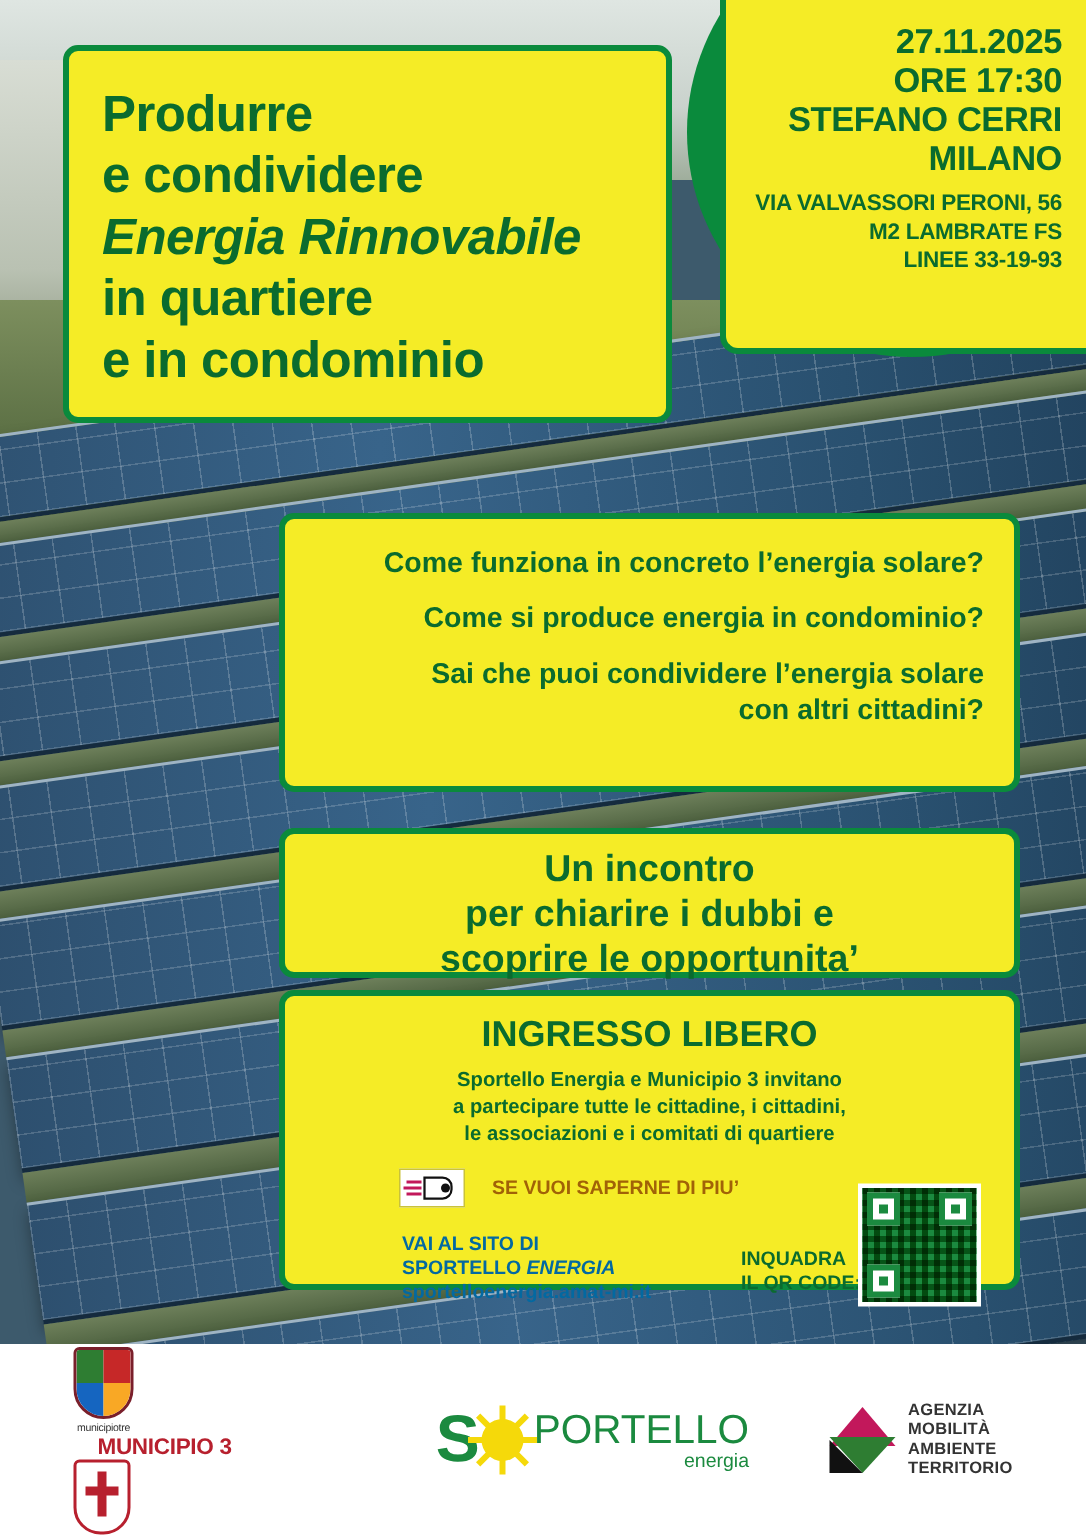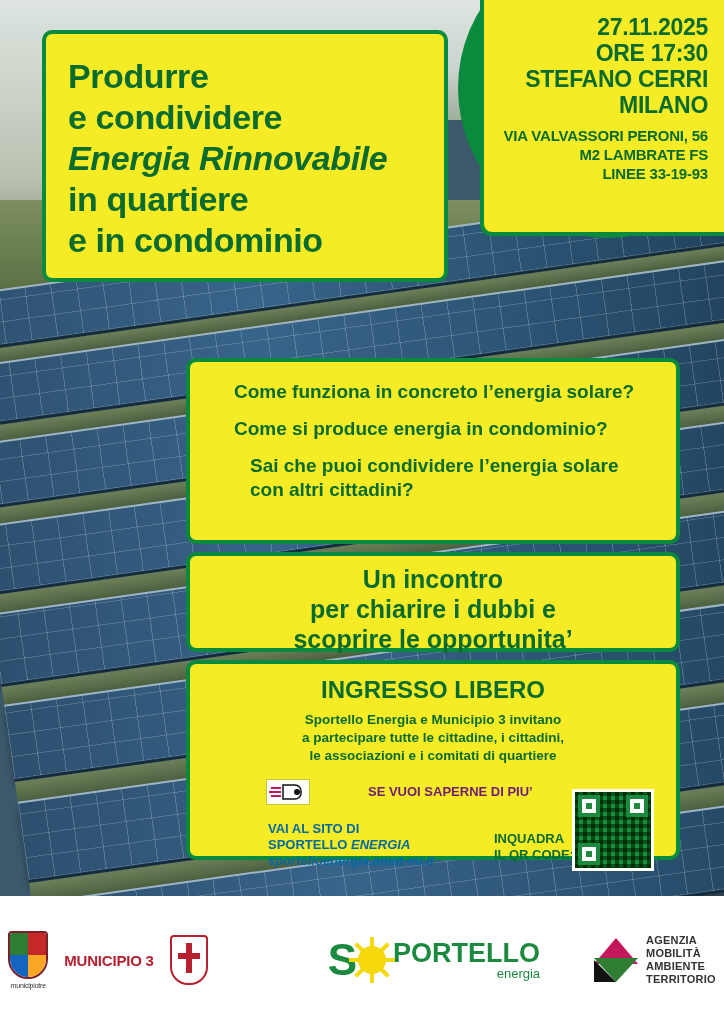--- a/index.html
+++ b/index.html
@@ -109,22 +109,23 @@
     color: #0a6b2e;
     font-weight: bold;
     font-size: 34px;
     line-height: 41px;
     letter-spacing: -0.4px;
   }
   .title-line.italic { font-style: italic; }
 
   
   .q-box {
-    left: 186px; top: 358px; width: 494px; height: 186px;
+    left: 186px; top: 342px; width: 494px; height: 186px;
     padding: 18px 20px 10px 44px;
+    text-align: right;
   }
   .q-item {
     color: #0a6b2e;
     font-weight: bold;
     font-size: 19px;
     line-height: 24px;
     margin-bottom: 13px;
   }
   .q-item:last-child { margin-bottom: 0; margin-left: 16px; }
 
@@ -168,27 +169,27 @@
   }
   .hand-icon {
     position: absolute; left: 58px; top: 0px;
     width: 44px; height: 26px;
     background: #ffffff;
     border: 1px solid #c9c23a;
   }
   .hand-icon svg { display:block; }
   .saperne {
     position: absolute; left: 120px; top: 5px;
-    color: #701a75; font-weight: bold; font-size: 13px; margin-left: 40px;
+    color: #a16207; font-weight: bold; font-size: 13px;
   }
   .site-block {
     position: absolute; left: 60px; top: 42px;
     color: #0369a1; font-weight: bold; font-size: 13px; line-height: 16px;
   }
-  .site-block .url { font-style: italic; font-weight: bold; }
+  .site-block .url { font-weight: bold; }
   .site-block .energia { font-style: italic; }
   .inquadra {
     position: absolute; left: 286px; top: 52px;
     color: #0a6b2e; font-weight: bold; font-size: 13px; line-height: 16px;
   }
   .qr {
     position: absolute; right: 4px; top: 10px;
     width: 82px; height: 82px;
     background: #ffffff;
     padding: 3px;
@@ -215,21 +216,21 @@
   .qr-eye.bl { left: 3px; bottom: 3px; }
 
   
   .footer {
     position: absolute; left: 0; top: 896px;
     width: 724px; height: 128px;
     background: #ffffff;
     display: flex; align-items: center; justify-content: center;
     gap: 0px;
   }
-  .logo-group { display: flex; align-items: center; }
+  .logo-group { display: flex; align-items: flex-start; flex-direction: column; }
 
   .crest {
     width: 40px; height: 48px;
     background: #ffffff;
     border: 2px solid #7a1f2b;
     border-radius: 4px 4px 20px 20px;
     position: relative;
     overflow: hidden;
   }
   .crest .q { position: absolute; width: 50%; height: 50%; }
@@ -273,21 +274,21 @@
   .sun .core {
     position: absolute; left: 9px; top: 9px; width: 28px; height: 28px;
     border-radius: 50%; background: #f5d90a;
   }
   .sun .ray {
     position: absolute; left: 21px; top: 0px; width: 4px; height: 46px;
     background: #f5d90a;
   }
   .sp-text { margin-left: 4px; }
   .sp-word {
-    color: #1b8a3f; font-weight: bold; font-size: 27px; line-height: 27px;
+    color: #1b8a3f; font-weight: normal; font-size: 27px; line-height: 27px;
   }
   .sp-sub {
     color: #1b8a3f; font-size: 13px; line-height: 14px; text-align: right;
   }
 
   .amat { display:flex; align-items:center; margin-left: 54px; }
   .amat-mark {
     width: 44px; height: 44px; position: relative; margin-right: 8px;
   }
   .amat-mark .tri-a { position:absolute; left:0; top:0; width:0; height:0;

